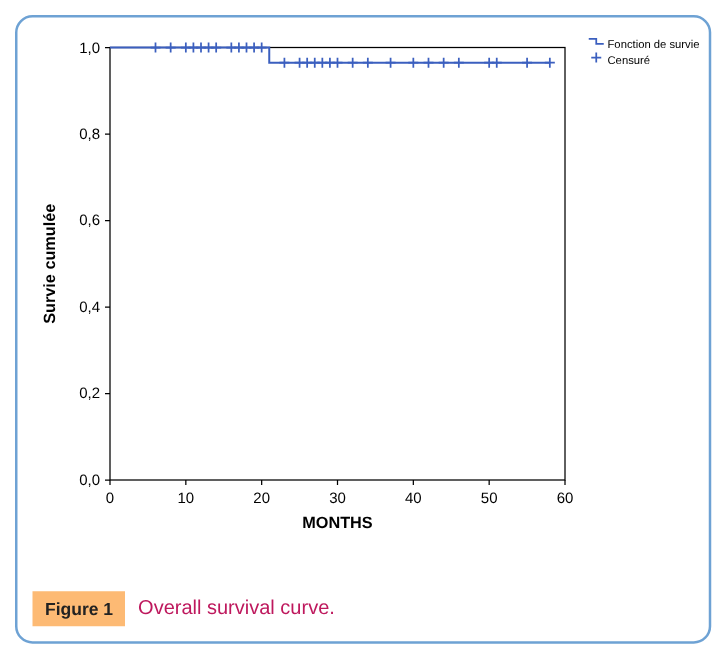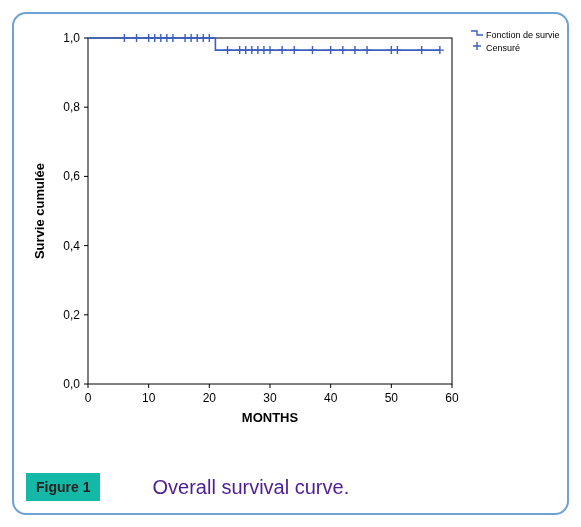--- a/index.html
+++ b/index.html
@@ -56,30 +56,29 @@
     margin-right: 2px;
   }
   .caption-row {
     flex: 0 0 auto;
     display: flex;
     align-items: center;
     gap: 10px;
     margin-top: 10px;
   }
   .fig-badge {
-    background: #14b8a6;
+    background: #fdba74;
     padding: 6px 10px;
     font-size: 14px;
     font-weight: bold;
     color: #222;
   }
   .fig-caption {
-    font-size: 20px;
-    color: #4c1d95;
-    margin-left: 42px;
+    font-size: 16px;
+    color: #be185d;
   }
 </style>
 </head>
 <body>
 
 <div class="wrapper">
   <div class="panel">
     <div class="chart-row">
 
       <div class="chart-area">

